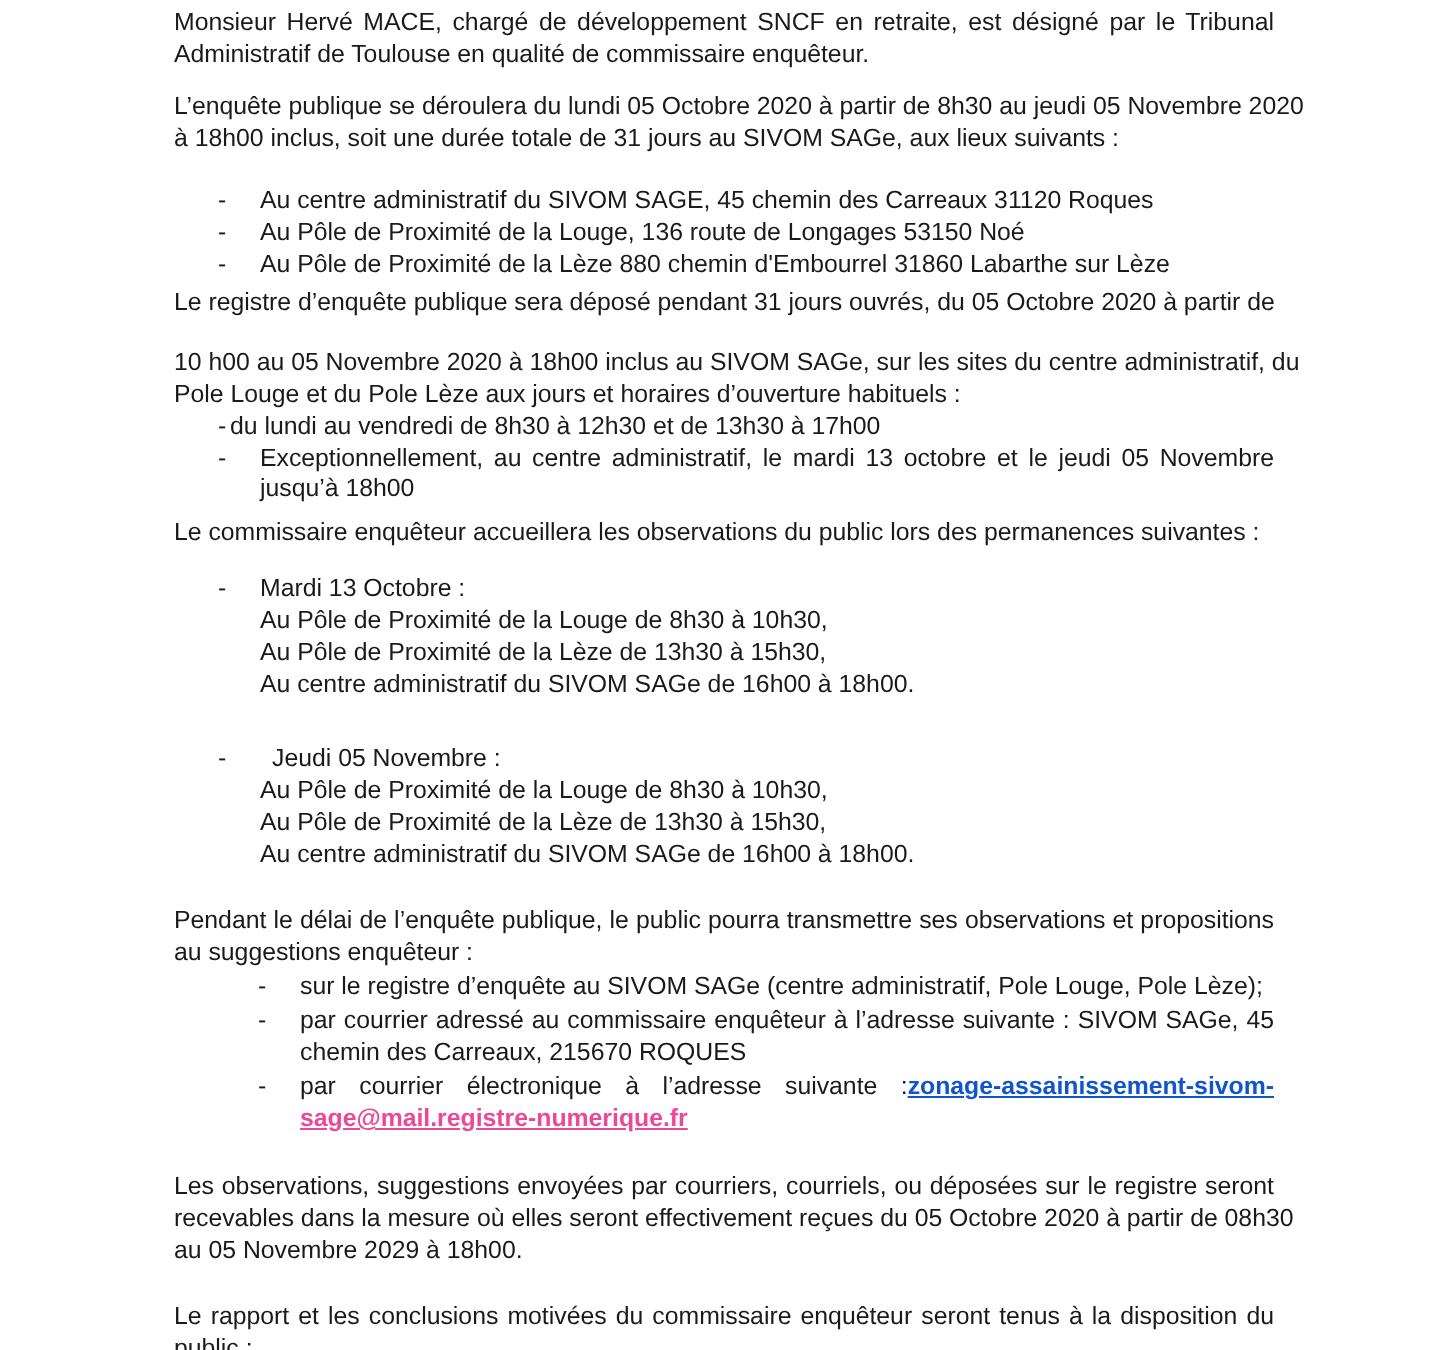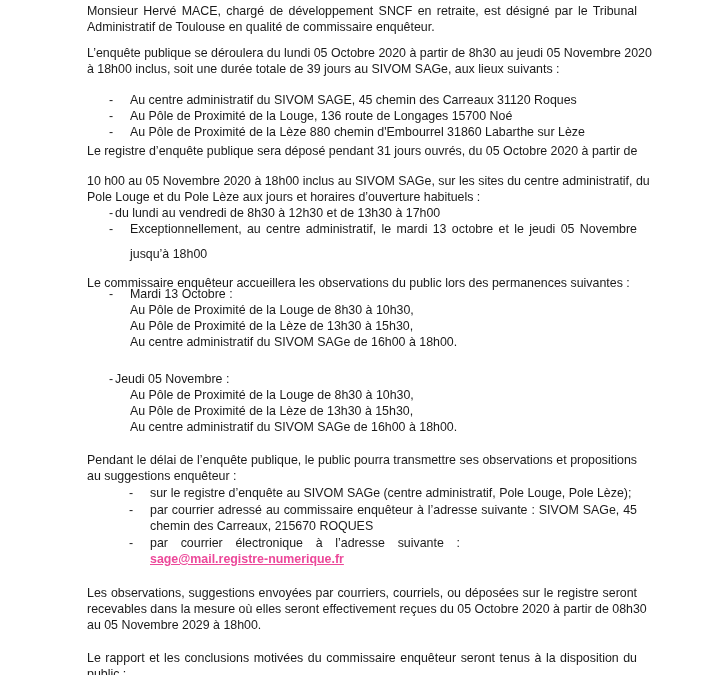--- a/index.html
+++ b/index.html
@@ -13,63 +13,64 @@
 </style>
 </head>
 <body>
 
 <div class="page">
 
   <div class="line just" style="top:3px">Monsieur Hervé MACE, chargé de développement SNCF en retraite, est désigné par le Tribunal</div>
   <div class="line" style="top:19px">Administratif de Toulouse en qualité de commissaire enquêteur.</div>
 
   <div class="line just" style="top:45px">L’enquête publique se déroulera du lundi 05 Octobre 2020 à partir de 8h30 au jeudi 05 Novembre 2020</div>
-  <div class="line" style="top:61px">à 18h00 inclus, soit une durée totale de 39 jours au SIVOM SAGe, aux lieux suivants :</div>
+  <div class="line" style="top:61px">à 18h00 inclus, soit une durée totale de 31 jours au SIVOM SAGe, aux lieux suivants :</div>
 
   <span class="dash" style="left:22px;top:92px">-</span>
   <div class="line" style="left:43px;top:92px">Au centre administratif du SIVOM SAGE, 45 chemin des Carreaux 31120 Roques</div>
   <span class="dash" style="left:22px;top:108px">-</span>
-  <div class="line" style="left:43px;top:108px">Au Pôle de Proximité de la Louge, 136 route de Longages 15700 Noé</div>
+  <div class="line" style="left:43px;top:108px">Au Pôle de Proximité de la Louge, 136 route de Longages 53150 Noé</div>
   <span class="dash" style="left:22px;top:124px">-</span>
   <div class="line" style="left:43px;top:124px">Au Pôle de Proximité de la Lèze 880 chemin d'Embourrel 31860 Labarthe sur Lèze</div>
 
   <div class="line just" style="top:143px">Le registre d’enquête publique sera déposé pendant 31 jours ouvrés, du 05 Octobre 2020 à partir de</div>
   <div class="line just" style="top:173px">10 h00 au 05 Novembre 2020 à 18h00 inclus au SIVOM SAGe, sur les sites du centre administratif, du</div>
   <div class="line" style="top:189px">Pole Louge et du Pole Lèze aux jours et horaires d’ouverture habituels :</div>
 
   <span class="dash" style="left:22px;top:205px">-</span>
   <div class="line" style="left:28px;top:205px">du lundi au vendredi de 8h30 à 12h30 et de 13h30 à 17h00</div>
   <span class="dash" style="left:22px;top:221px">-</span>
   <div class="line" style="left:43px;top:221px;width:507px;text-align:justify;text-align-last:justify">Exceptionnellement, au centre administratif, le mardi 13 octobre et le jeudi 05 Novembre</div>
-  <div class="line" style="left:43px;top:246px">jusqu’à 18h00</div>
+  <div class="line" style="left:43px;top:236px">jusqu’à 18h00</div>
 
-  <div class="line" style="top:275px">Le commissaire enquêteur accueillera les observations du public lors des permanences suivantes :</div>
+  <div class="line" style="top:258px">Le commissaire enquêteur accueillera les observations du public lors des permanences suivantes :</div>
   <span class="dash" style="left:22px;top:286px">-</span>
   <div class="line" style="left:43px;top:286px">Mardi 13 Octobre :</div>
   <div class="line" style="left:43px;top:302px">Au Pôle de Proximité de la Louge de 8h30 à 10h30,</div>
   <div class="line" style="left:43px;top:318px">Au Pôle de Proximité de la Lèze de 13h30 à 15h30,</div>
   <div class="line" style="left:43px;top:334px">Au centre administratif du SIVOM SAGe de 16h00 à 18h00.</div>
 
   <span class="dash" style="left:22px;top:371px">-</span>
-  <div class="line" style="left:28px;top:371px">Jeudi 05 Novembre :</div>
+  <div class="line" style="left:49px;top:371px">Jeudi 05 Novembre :</div>
   <div class="line" style="left:43px;top:387px">Au Pôle de Proximité de la Louge de 8h30 à 10h30,</div>
   <div class="line" style="left:43px;top:403px">Au Pôle de Proximité de la Lèze de 13h30 à 15h30,</div>
   <div class="line" style="left:43px;top:419px">Au centre administratif du SIVOM SAGe de 16h00 à 18h00.</div>
 
   <div class="line just" style="top:452px">Pendant le délai de l’enquête publique, le public pourra transmettre ses observations et propositions</div>
   <div class="line" style="top:468px">au suggestions enquêteur :</div>
 
   <span class="dash" style="left:42px;top:485px">-</span>
   <div class="line" style="left:63px;top:485px">sur le registre d’enquête au SIVOM SAGe (centre administratif, Pole Louge, Pole Lèze);</div>
   <span class="dash" style="left:42px;top:502px">-</span>
   <div class="line" style="left:63px;top:502px;width:487px;text-align:justify;text-align-last:justify">par courrier adressé au commissaire enquêteur à l’adresse  suivante : SIVOM SAGe, 45</div>
   <div class="line" style="left:63px;top:518px">chemin des Carreaux, 215670 ROQUES</div>
   <span class="dash" style="left:42px;top:535px">-</span>
   <div class="line" style="left:63px;top:535px;width:487px;display:flex;justify-content:flex-start">
     <span style="width:310px;text-align:justify;text-align-last:justify;display:inline-block">par courrier électronique à l’adresse suivante :</span>
+    <a class="link" style="color: rgb(17, 85, 204);">zonage-assainissement-sivom-</a>
   </div>
   <a class="line link" style="left: 63px; top: 551px; color: #ec4899;">sage@mail.registre-numerique.fr</a>
 
   <div class="line just" style="top:585px">Les observations, suggestions envoyées par courriers, courriels, ou déposées sur le registre seront</div>
   <div class="line just" style="top:601px">recevables dans la mesure où elles seront effectivement reçues du 05 Octobre 2020 à partir de 08h30</div>
   <div class="line" style="top:617px">au 05 Novembre 2029 à 18h00.</div>
 
   <div class="line just" style="top:650px">Le rapport et les conclusions motivées du commissaire enquêteur seront tenus à la disposition du</div>
   <div class="line" style="top:666px">public :</div>
 </div>

